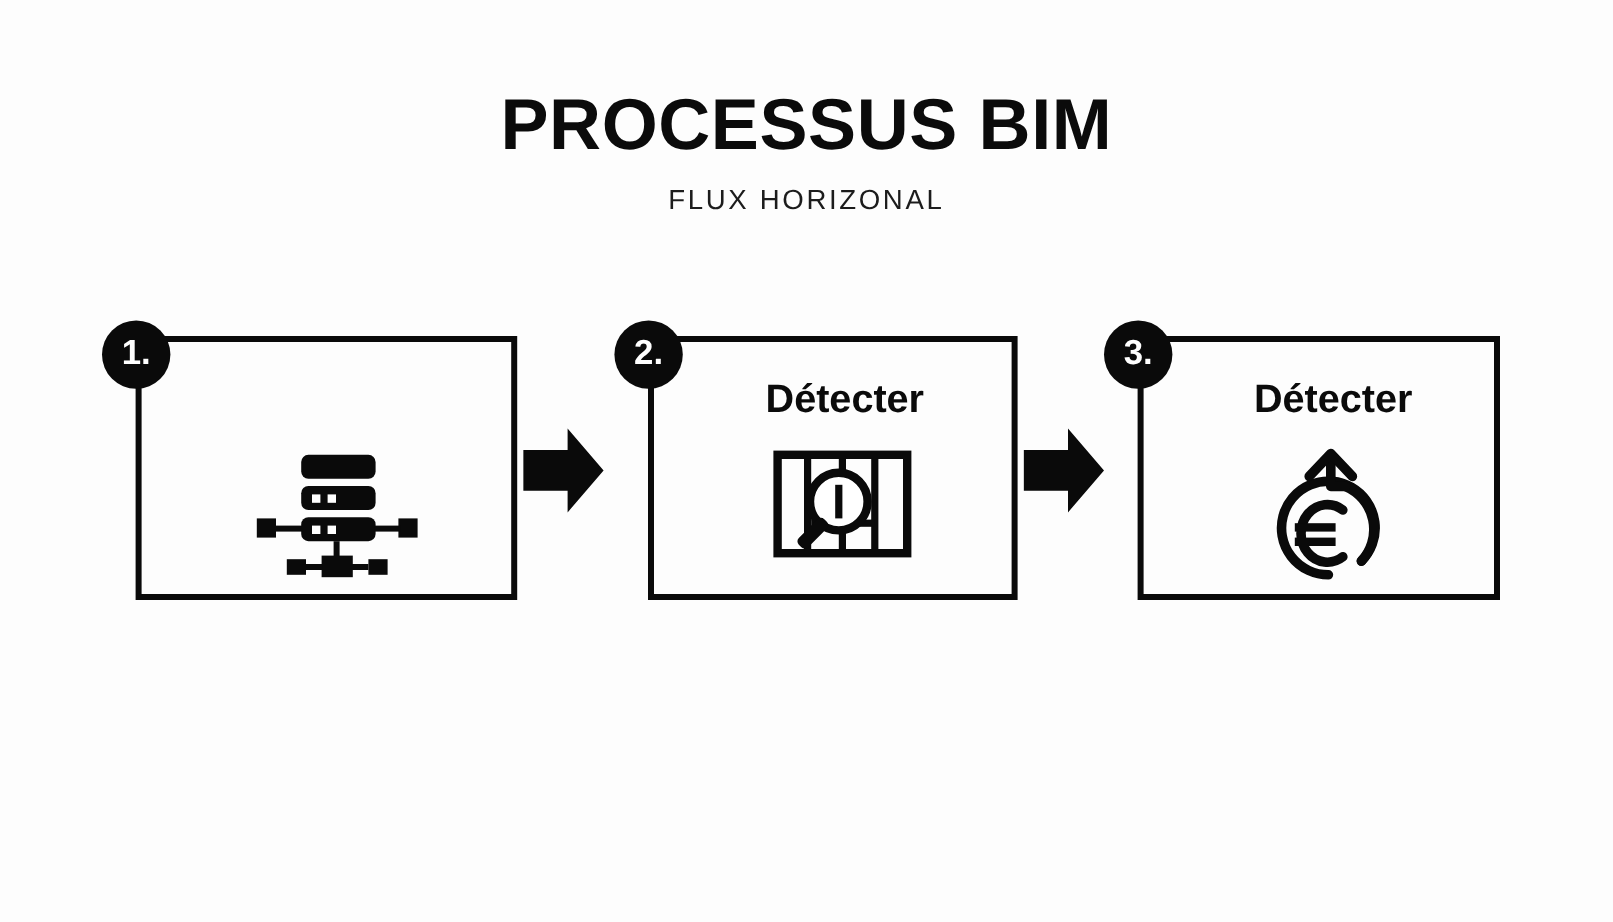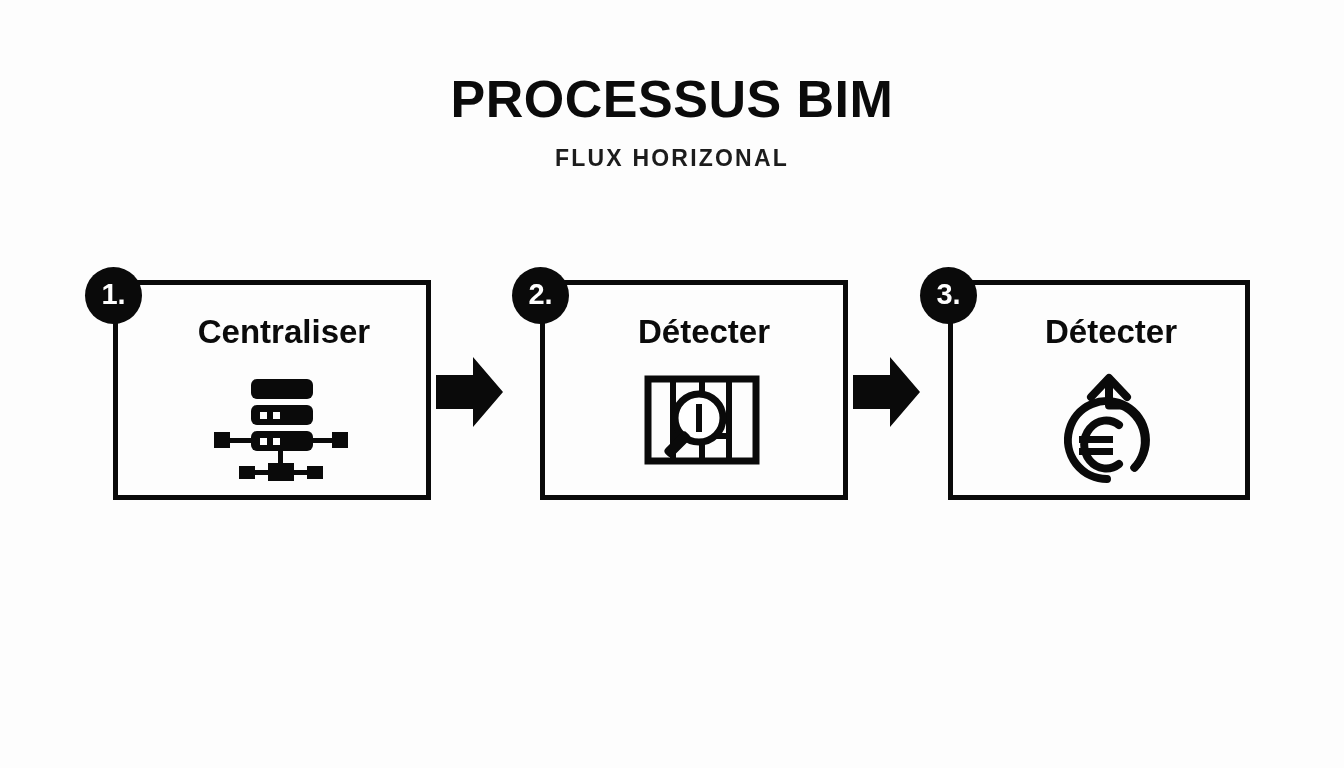--- a/index.html
+++ b/index.html
@@ -25,32 +25,32 @@
 
   
   #header {
     position: absolute;
     left: 0;
     top: 72px;
     width: 1344px;
     text-align: center;
   }
   #title {
-    font-size: 52px;
+    font-size: 60px;
     font-weight: 700;
     letter-spacing: 0.5px;
     line-height: 1.05;
     color: #0b0b0b;
     margin: 0;
     font-family: "Liberation Sans", sans-serif;
   }
   #subtitle {
     margin-top: 18px;
     font-size: 23px;
-    font-weight: 700;
+    font-weight: 400;
     letter-spacing: 2.2px;
     color: #1c1c1c;
     font-family: "Liberation Sans", sans-serif;
   }
 
   
   #flow {
     position: absolute;
     left: 0;
     top: 280px;
@@ -137,21 +137,20 @@
     <div id="title">PROCESSUS BIM</div>
     <div id="subtitle">FLUX HORIZONAL</div>
   </div>
 
   <div id="flow">
 
     <div class="step step-1">
       <div class="badge">
         <span>1.</span>
       </div>
-      <div class="step-label">Centraliser</div>
       <div class="step-icon">
         <svg width="150" height="110" viewBox="0 0 150 110">
 
           <rect x="45" y="6" width="62" height="20" rx="6" fill="#0a0a0a"></rect>
           <rect x="45" y="32" width="62" height="20" rx="6" fill="#0a0a0a"></rect>
           <rect x="54" y="39" width="7" height="7" fill="#ffffff"></rect>
           <rect x="67" y="39" width="7" height="7" fill="#ffffff"></rect>
           <rect x="45" y="58" width="62" height="20" rx="6" fill="#0a0a0a"></rect>
           <rect x="54" y="65" width="7" height="7" fill="#ffffff"></rect>
           <rect x="67" y="65" width="7" height="7" fill="#ffffff"></rect>

